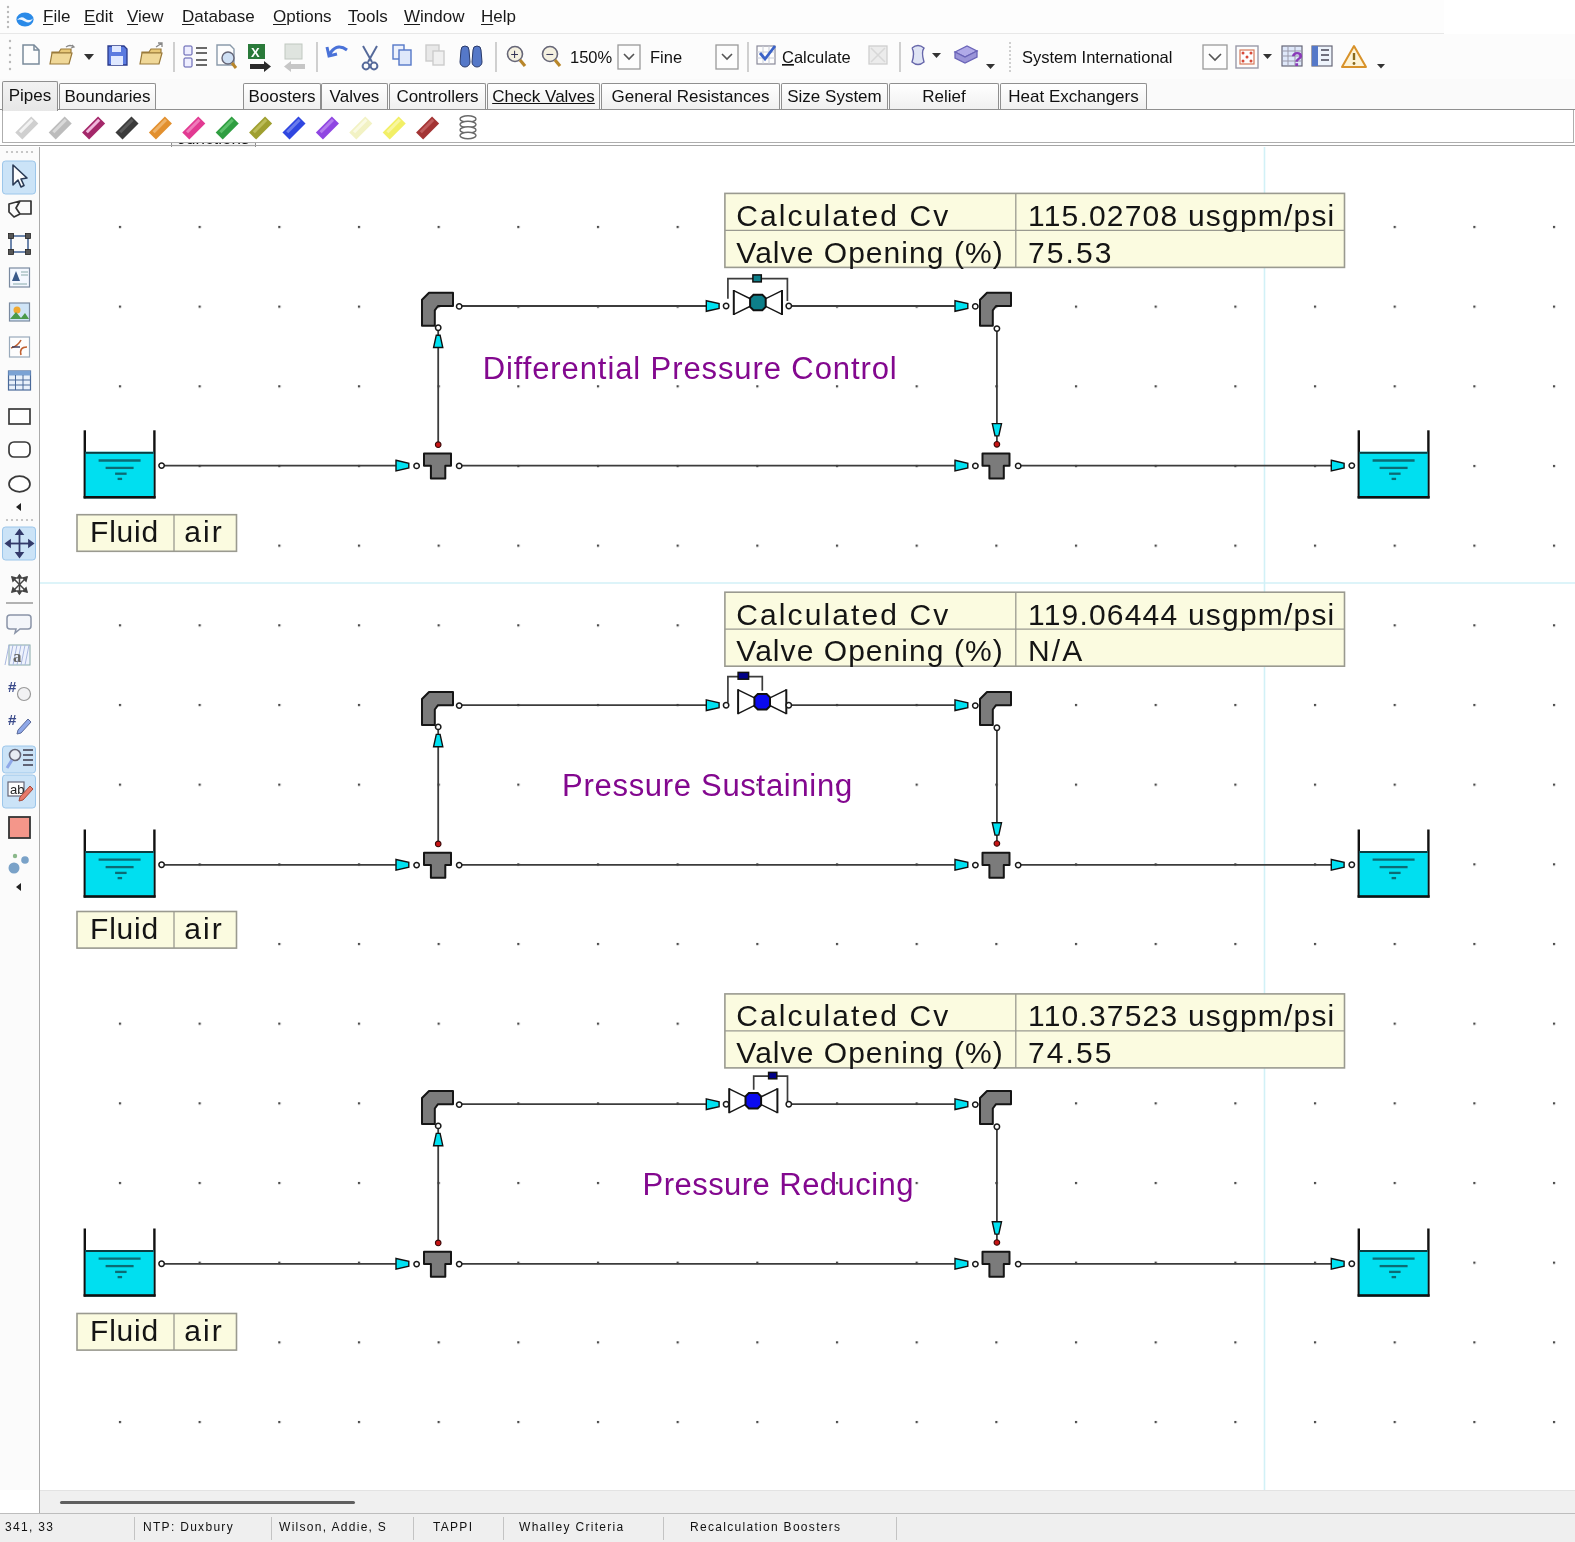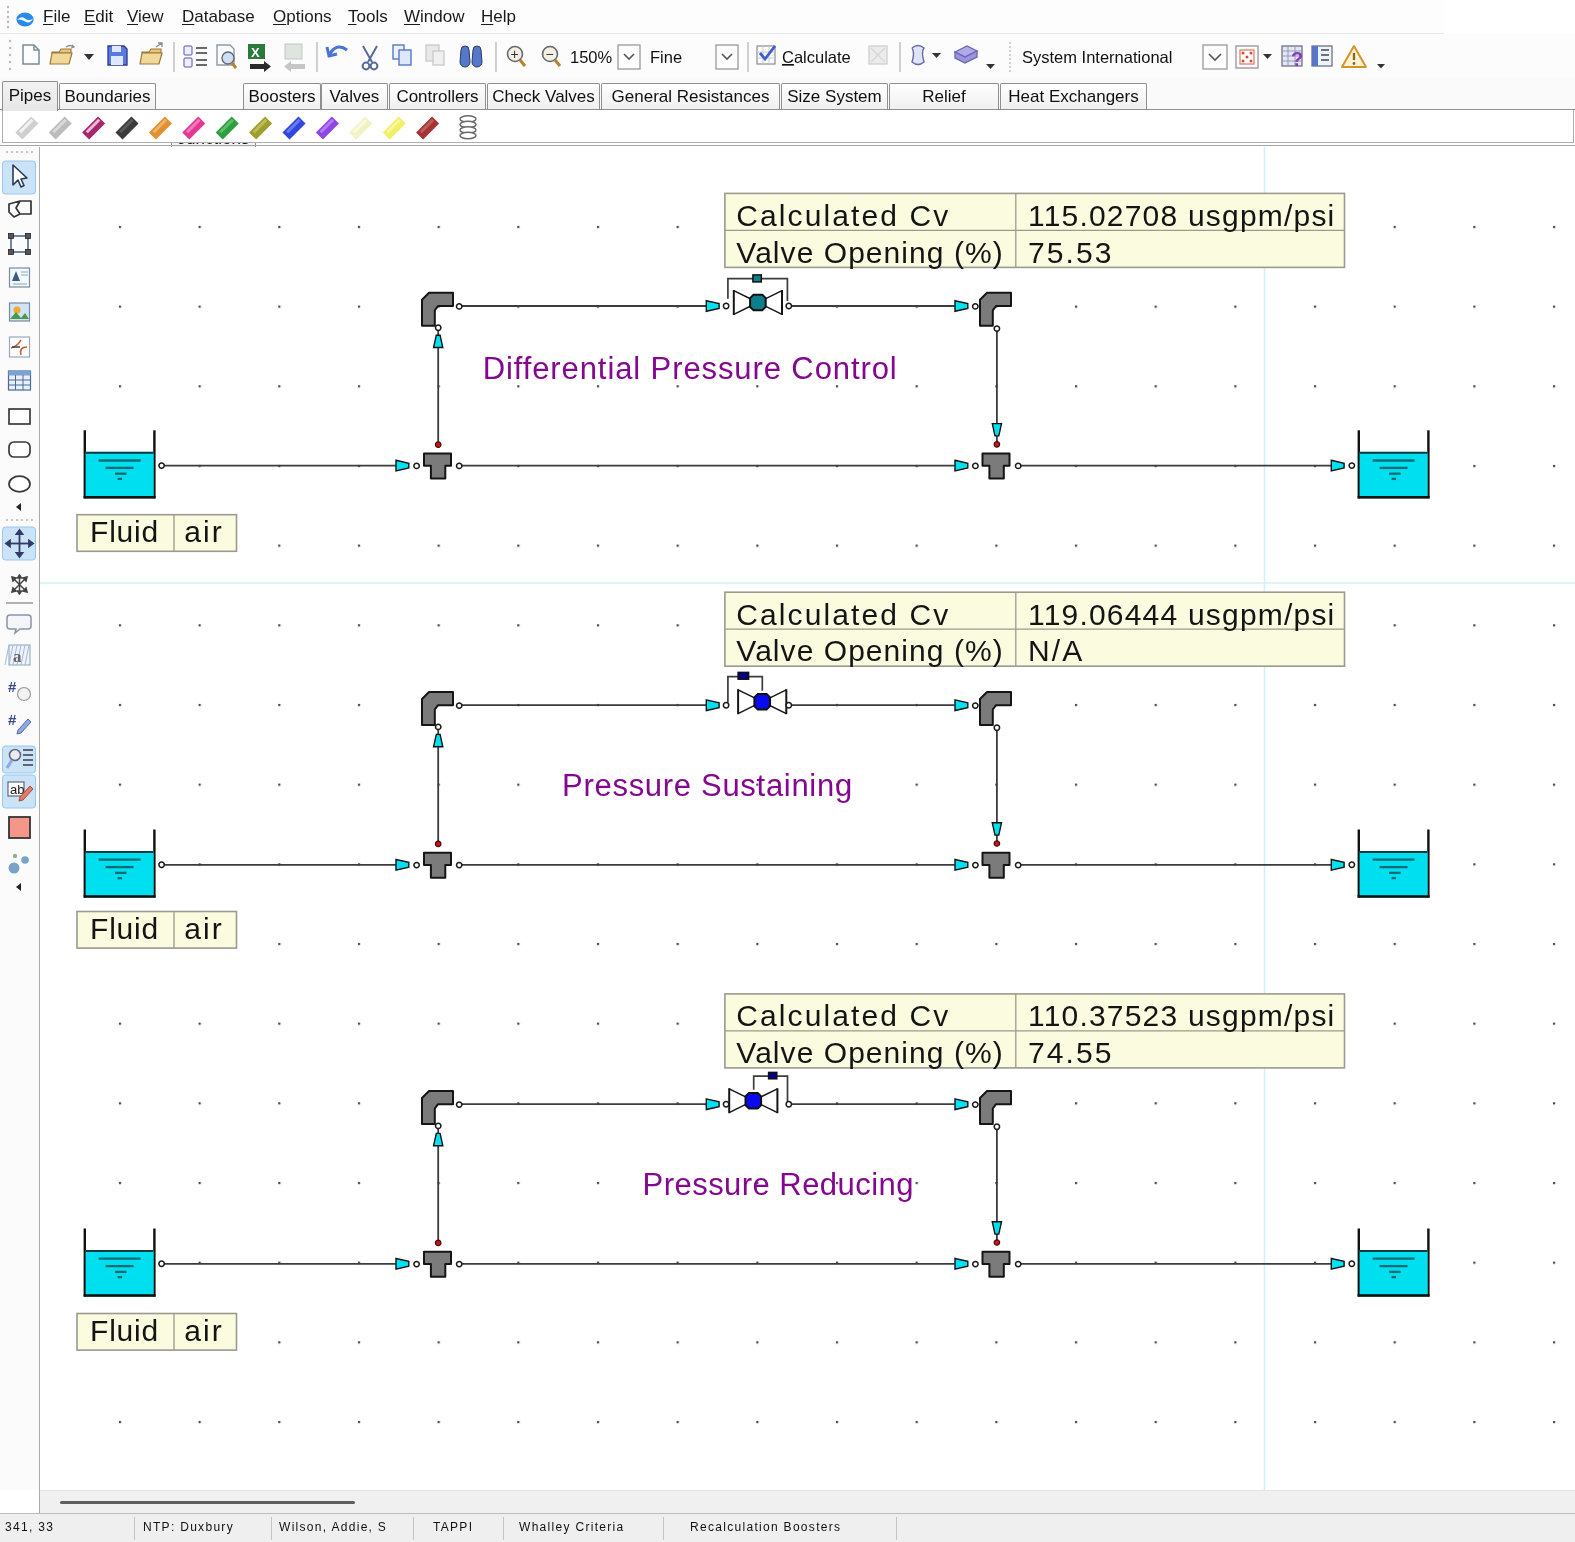--- a/index.html
+++ b/index.html
@@ -171,21 +171,21 @@
       <path d="M1377,64 l8,0 l-4,4.5 Z" fill="#333"></path>
     </svg></div>
 
 <div id="tabbar" class="abs">
   <div class="tab active" style="left:2px;width:56px;">Pipes</div>
   <div class="tab" style="left:59px;width:97px;">Boundaries</div>
   <div class="tab" style="left:171px;width:85px;margin-top:42px;">Junctions</div>
   <div class="tab" style="left:243px;width:78px;">Boosters</div>
   <div class="tab" style="left:321px;width:67px;">Valves</div>
   <div class="tab" style="left:389px;width:97px;">Controllers</div>
-  <div class="tab" style="left:487px;width:113px;">Check Valves</div>
+  <div class="tab" style="left:487px;width:113px;text-decoration:underline;">Check Valves</div>
   <div class="tab" style="left:601px;width:179px;">General Resistances</div>
   <div class="tab" style="left:781px;width:107px;">Size System</div>
   <div class="tab" style="left:889px;width:110px;">Relief Devices</div>
   <div class="tab" style="left:1000px;width:147px;">Heat Exchangers</div>
 </div>
 <div id="tabline" class="abs"></div>
 <div id="canvline" class="abs"></div>
 
 <div id="penbar" class="abs"><svg width="520" height="35" viewBox="0 0 520 35">
       <g stroke-linecap="butt">

